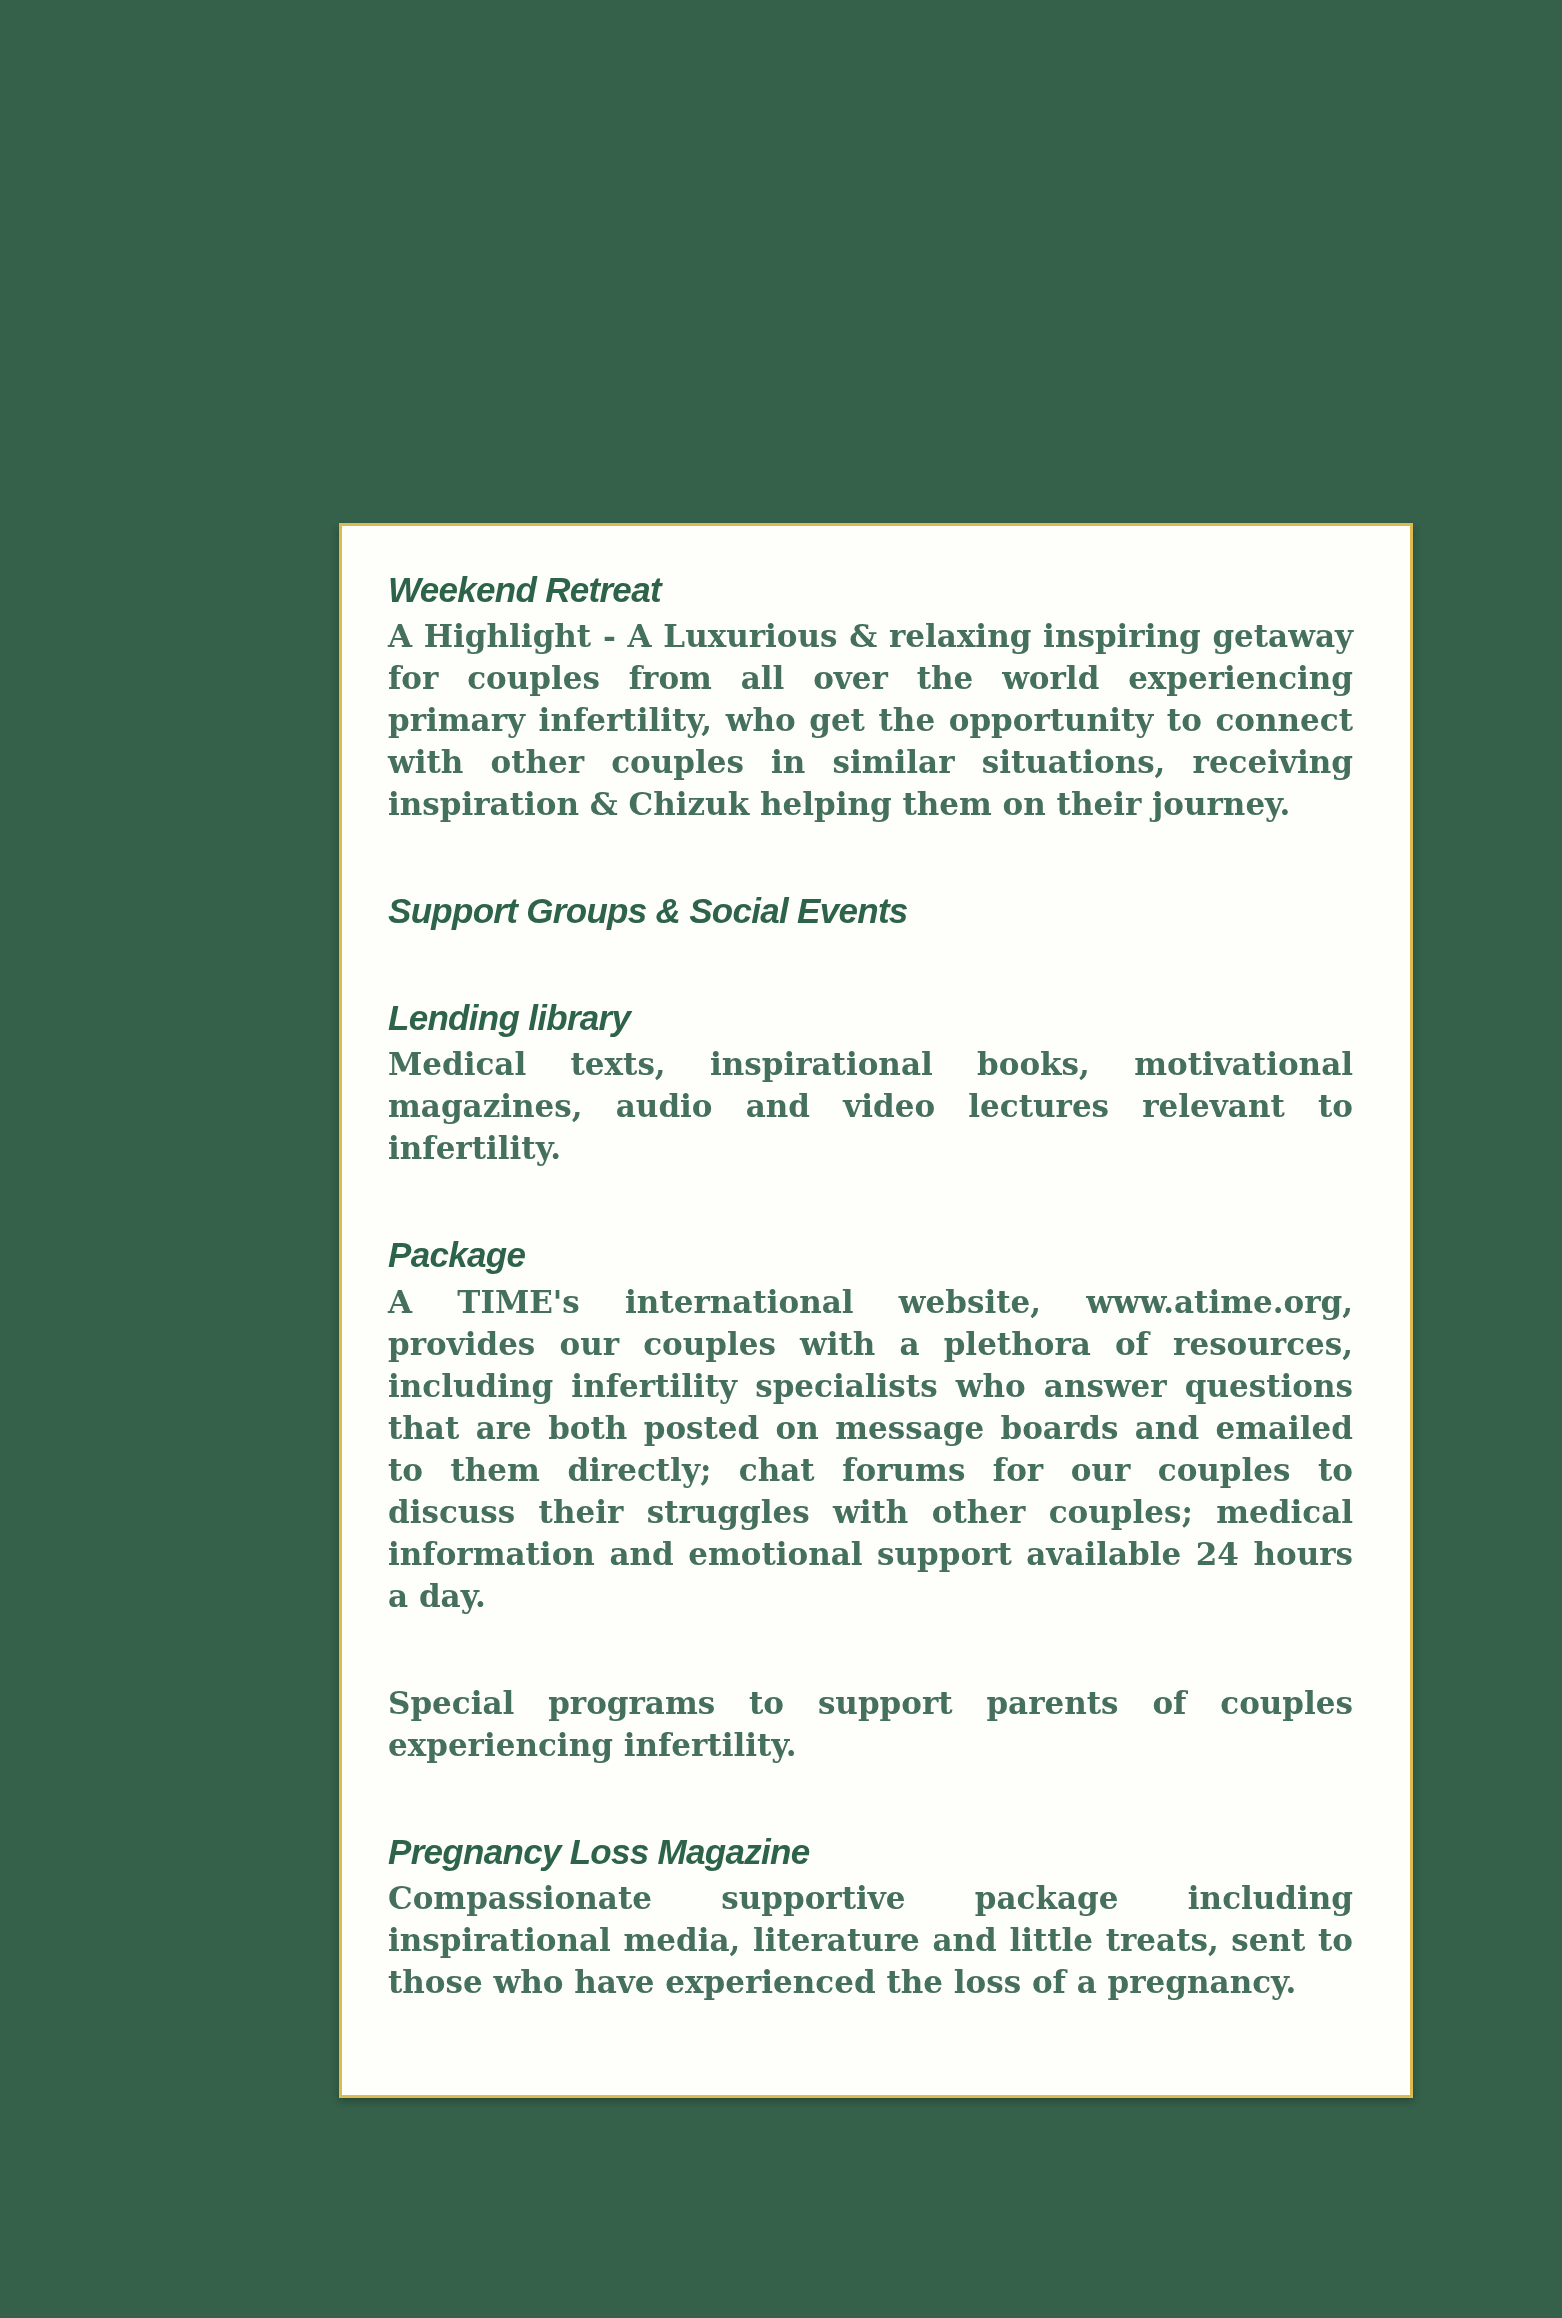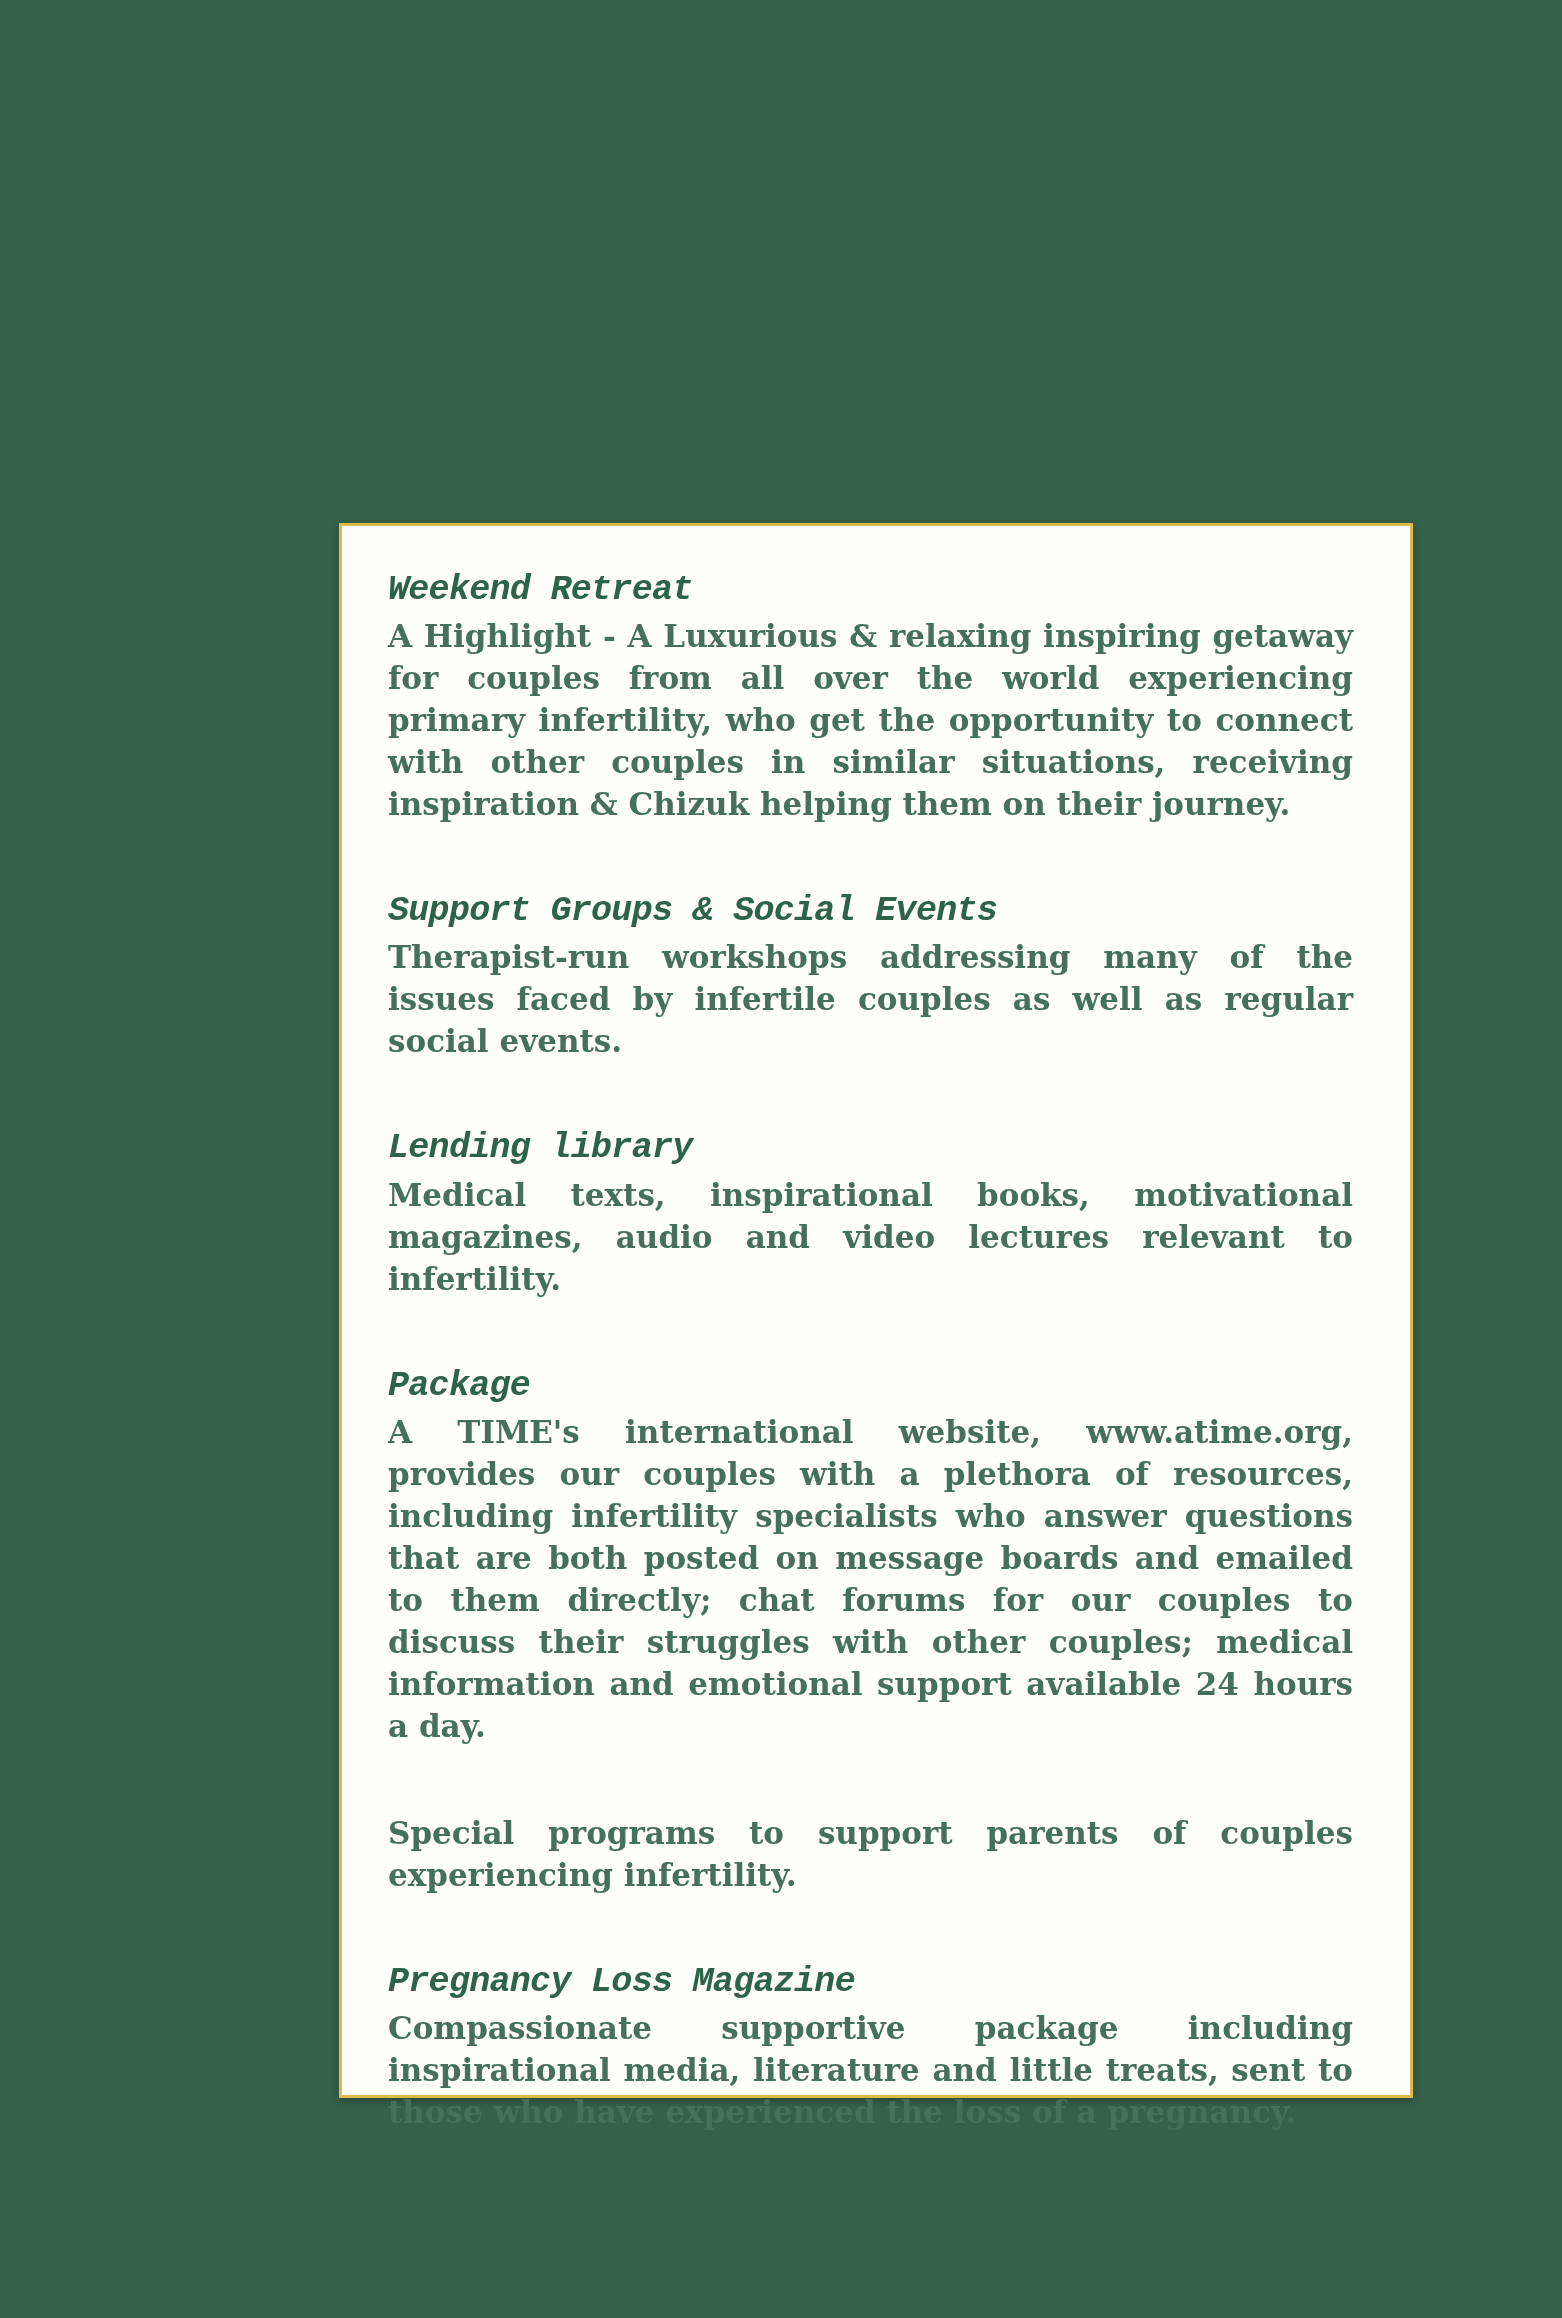--- a/index.html
+++ b/index.html
@@ -32,21 +32,21 @@
     padding: 43px 57px 42px 46px;
   }
   .section {
     margin: 0;
   }
   .section + .section {
     margin-top: 65px;
   }
   .section h2 {
     margin: 0 0 4.2px 0;
-    font-family: Liberation Mono, monospace;
+    font-family: Liberation Sans, sans-serif;
     font-style: italic;
     font-weight: bold;
     font-size: 35px;
     line-height: 42px;
     letter-spacing: -0.7px;
     color: #2d6348;
   }
   .section p {
     margin: 0;
     font-family: "DejaVu Serif", serif;
@@ -64,21 +64,20 @@
 <div class="page">
   <div class="card">
 
     <div class="section">
       <h2>Weekend Retreat</h2>
       <p>A Highlight - A Luxurious &amp; relaxing inspiring getaway for couples from all over the world experiencing primary infertility, who get the opportunity to connect with other couples in similar situations, receiving inspiration &amp; Chizuk helping them on their journey.</p>
     </div>
 
     <div class="section">
       <h2>Support Groups &amp; Social Events</h2>
-      <p>Therapist-run workshops addressing many of the issues faced by infertile couples as well as regular social events.</p>
     </div>
 
 
     <div class="section">
       <h2>Lending library</h2>
       <p>Medical texts, inspirational books, motivational magazines, audio and video lectures relevant to infertility.</p>
     </div>
 
     <div class="section">
       <h2>Package</h2>

